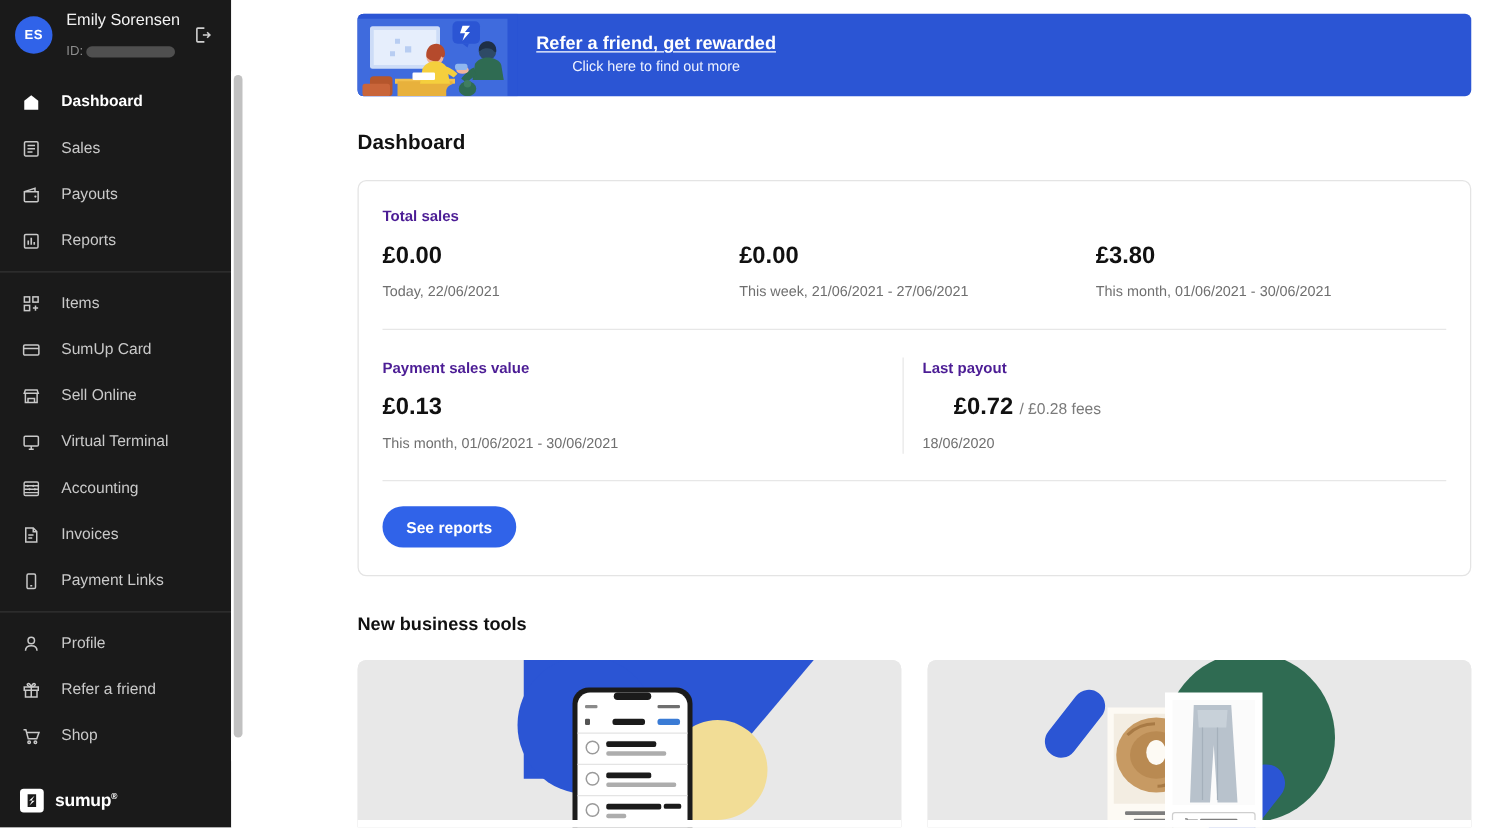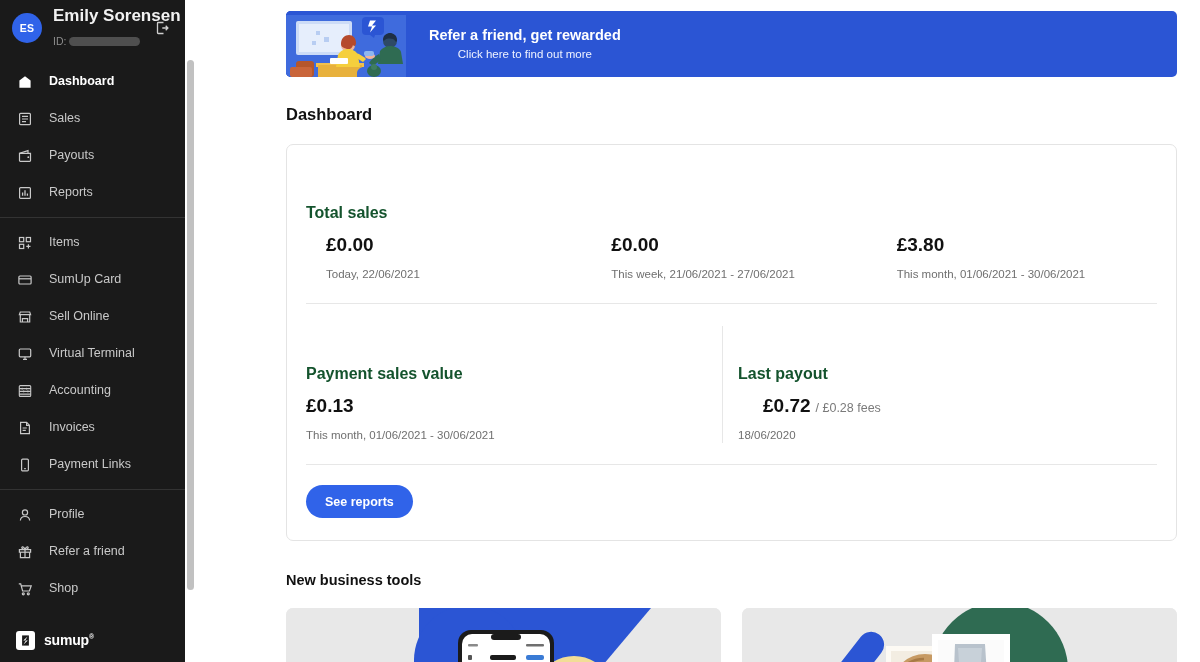--- a/index.html
+++ b/index.html
@@ -20,21 +20,21 @@
     display:flex; align-items:center; gap:11px;
     padding:12px 12px 14px 12px; height:57px; flex:0 0 57px;
   }
   .avatar {
     width:30px; height:30px; border-radius:50%;
     background:#3063e9; color:#fff; font-size:10.5px; font-weight:bold;
     display:flex; align-items:center; justify-content:center;
     letter-spacing:.3px; flex:0 0 30px;
   }
   .user-meta { flex:1 1 auto; min-width:0; }
-  .user-name { color:#f2f2f2; font-size:17px; font-weight:700; line-height:15px; white-space:nowrap; }
+  .user-name { color:#f2f2f2; font-size:13px; font-weight:400; line-height:15px; white-space:nowrap; }
   .user-id { display:flex; align-items:center; gap:3px; margin-top:12px; }
   .user-id-label { color:#8d8d8d; font-size:10.5px; line-height:12px; }
   .user-id-mask { width:72px; height:9px; border-radius:5px; background:#4f4f4f; }
   .logout-btn { width:22px; height:22px; display:flex; align-items:center; justify-content:center; flex:0 0 22px; }
   .logout-btn svg { display:block; }
 
   .sb-scroll { flex:1 1 auto; overflow:hidden; position:relative; }
   .sb-group { padding:6px 0; }
   .sb-sep { height:1px; background:#333333; margin:0 0 0 0; }
   .sb-item {
@@ -74,38 +74,38 @@
   
   .banner {
     height:66px; border-radius:5px; background:#2b55d4;
     display:flex; align-items:stretch; overflow:hidden; position:relative;
     color:#fff;
   }
   .banner-art { width:128px; flex:0 0 128px; position:relative; overflow:hidden; background:#2b55d4; }
   .banner-text { display:flex; flex-direction:column; justify-content:center; padding-left:15px; }
   .banner-title {
     font-size:14.5px; font-weight:bold; line-height:18px;
-    text-underline-offset:2px;
+    text-decoration:underline; text-underline-offset:2px;
   }
   .banner-sub { font-size:11.5px; line-height:16px; margin-top:2px; color:#eef2ff;text-align:center; }
 
   
   .page-title { font-size:16.5px; font-weight:bold; color:#111; margin:26px 0 0 0; line-height:22px; }
 
   
   .card {
     margin-top:19px; border:1px solid #e4e4e4; border-radius:7px;
     background:#fff; padding:20px 19px 0 19px;
   }
-  .stat-label { font-size:16px; font-weight:bold; color:#14532d; line-height:16px;margin-top:40px; }
+  .stat-label { font-size:12px; font-weight:bold; color:#4c1d95; line-height:16px; }
   .stat-value { font-size:19px; font-weight:bold; color:#111; line-height:25px; margin-top:11px; }
   .stat-sub { font-size:11.5px; color:#6f6f6f; line-height:16px; margin-top:9px; }
 
   .row-sales { display:flex; padding-bottom:21px; }
-  .row-sales .col { flex:1 1 0;margin-left:20px; }
+  .row-sales .col { flex:1 1 0; }
   .row-sales .col:nth-child(2) { padding-left:5px; }
   .row-sales .col:nth-child(3) { padding-left:5px; }
 
   .hr { height:1px; background:#e7e7e7; }
 
   .row-two { display:flex; padding:22px 0 21px 0; }
   .row-two .col-a { flex:0 0 416px; }
   .row-two .col-b { flex:1 1 auto; padding-left:15px; border-left:1px solid #e7e7e7; }
   .payout-line { display:flex; align-items:baseline; gap:5px; margin-top:11px;margin-left:25px; }
   .payout-main { font-size:19px; font-weight:bold; color:#111; line-height:25px; }

